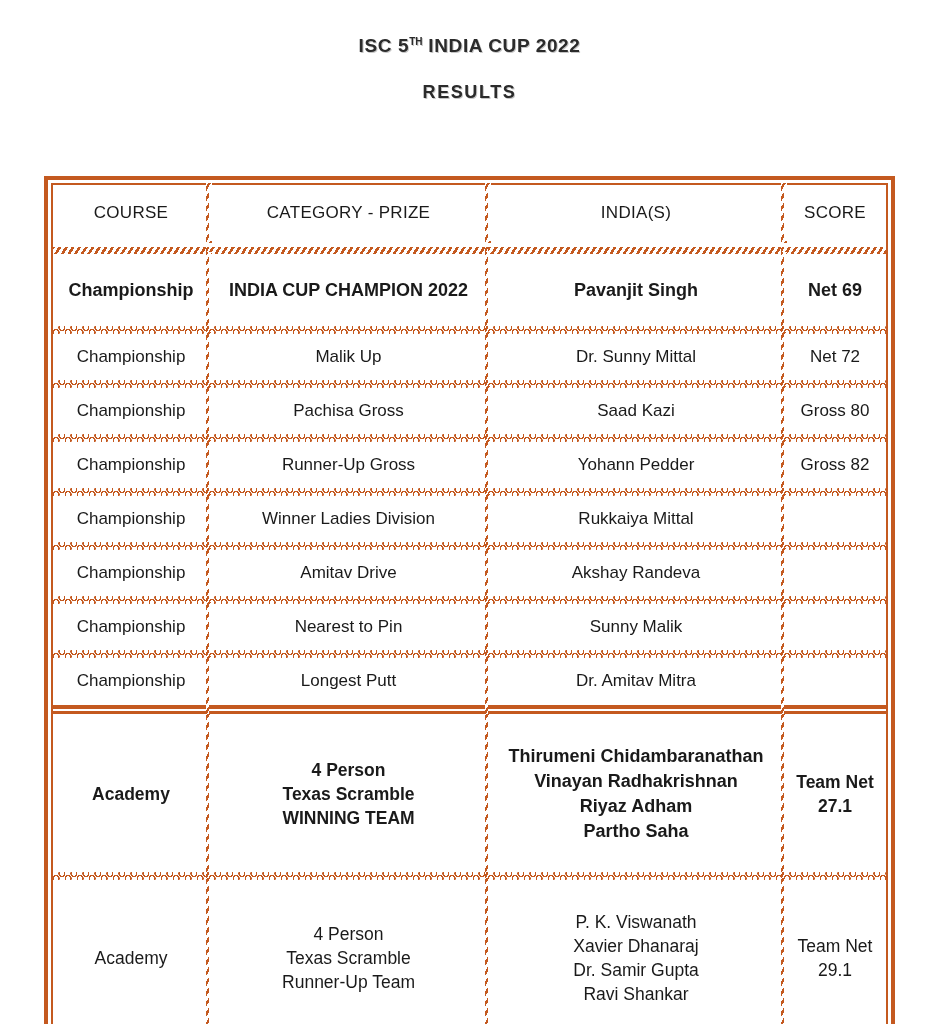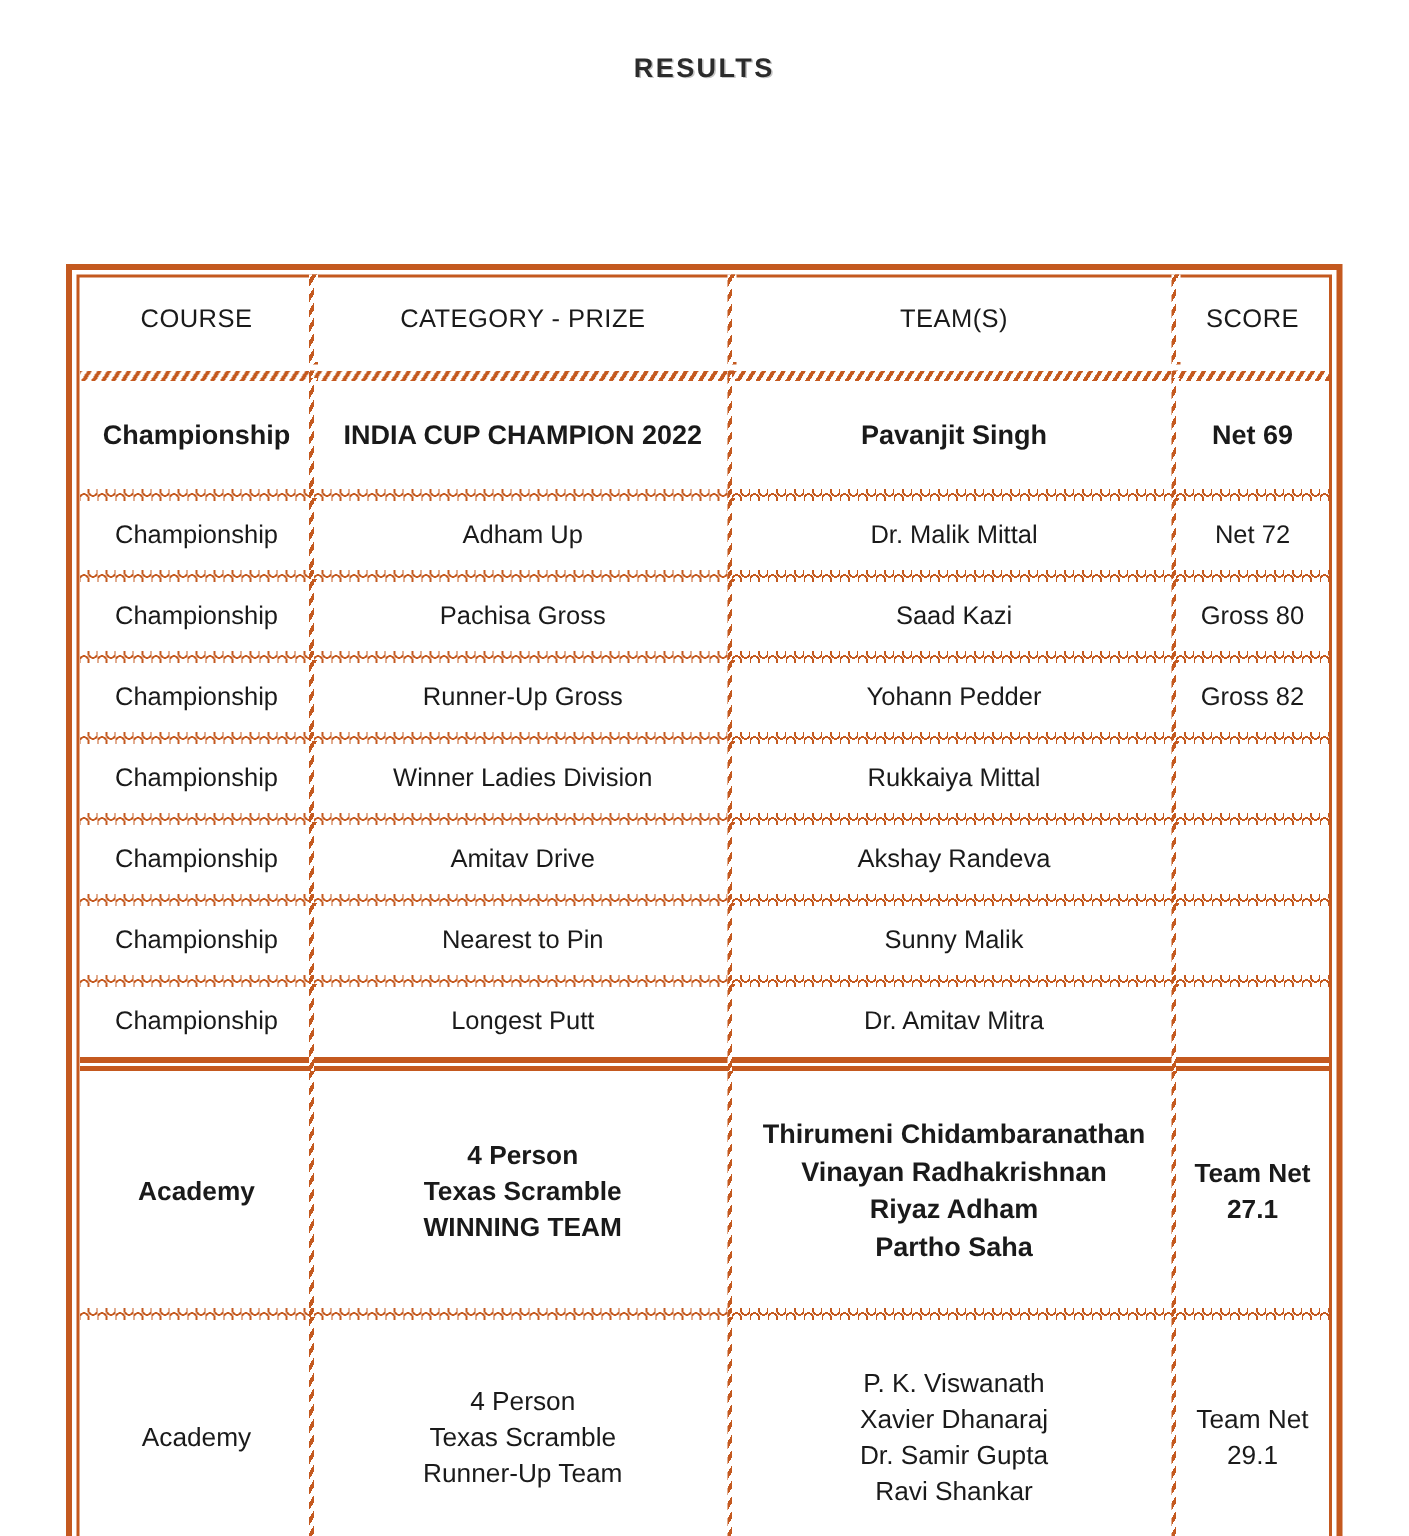--- a/index.html
+++ b/index.html
@@ -158,38 +158,39 @@
   tr.data.team td { height: 146px; font-size: 17.5px; line-height: 1.38; }
   tr.data.team.winning td { font-weight: bold; }
   tr.data.team.winning td.names { font-size: 18px; }
 
   .cell-lines { white-space: pre-line; }
 </style>
 </head>
 <body>
 
 <div class="doc-header">
+  <div class="doc-title-line"><span>ISC 5</span><span class="sup">TH</span><span> INDIA CUP 2022</span></div>
   <div class="doc-title-line res">RESULTS</div>
 </div>
 
 <div class="table-wrap">
   <div class="frame">
     <div class="frame-inner">
       <table class="results">
         <colgroup>
           <col class="c-course">
             <col class="c-category">
             <col class="c-names">
             <col class="c-score">
         </colgroup>
         <thead>
           <tr class="header-row">
             <th class="head vdiv">COURSE</th>
             <th class="head vdiv">CATEGORY - PRIZE</th>
-            <th class="head vdiv">TEAM(S)</th>
+            <th class="head vdiv">INDIA(S)</th>
             <th class="head">SCORE</th>
           </tr>
           <tr class="sep-diag">
             <td class="vdiv"></td>
               <td class="vdiv"></td>
               <td class="vdiv"></td>
               <td></td>
           </tr>
         </thead>
         <tbody id="tbody">
@@ -200,22 +201,22 @@
               <td class="score"><span class="cell-lines">Net 69</span></td>
             </tr>
             <tr class="sep-wave">
               <td class="vdiv"></td>
               <td class="vdiv"></td>
               <td class="vdiv"></td>
               <td></td>
             </tr>
             <tr class="data">
               <td class="vdiv course"><span class="cell-lines">Championship</span></td>
-              <td class="vdiv category"><span class="cell-lines">Adham Up</span></td>
-              <td class="vdiv names"><span class="cell-lines">Dr. Malik Mittal</span></td>
+              <td class="vdiv category"><span class="cell-lines">Malik Up</span></td>
+              <td class="vdiv names"><span class="cell-lines">Dr. Sunny Mittal</span></td>
               <td class="score"><span class="cell-lines">Net 72</span></td>
             </tr>
             <tr class="sep-wave">
               <td class="vdiv"></td>
               <td class="vdiv"></td>
               <td class="vdiv"></td>
               <td></td>
             </tr>
             <tr class="data">
               <td class="vdiv course"><span class="cell-lines">Championship</span></td>

